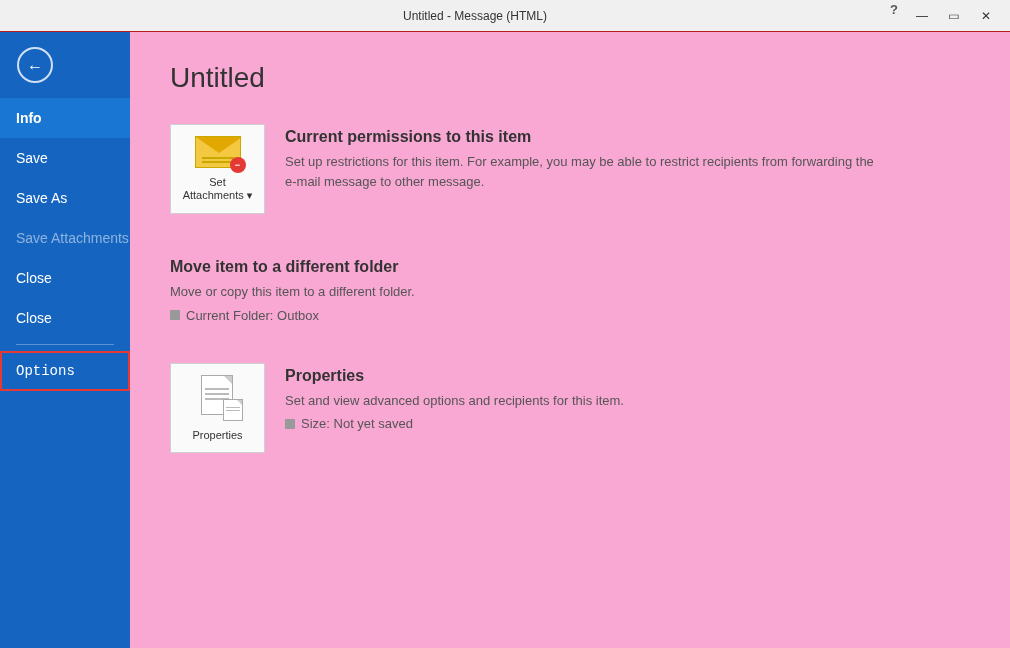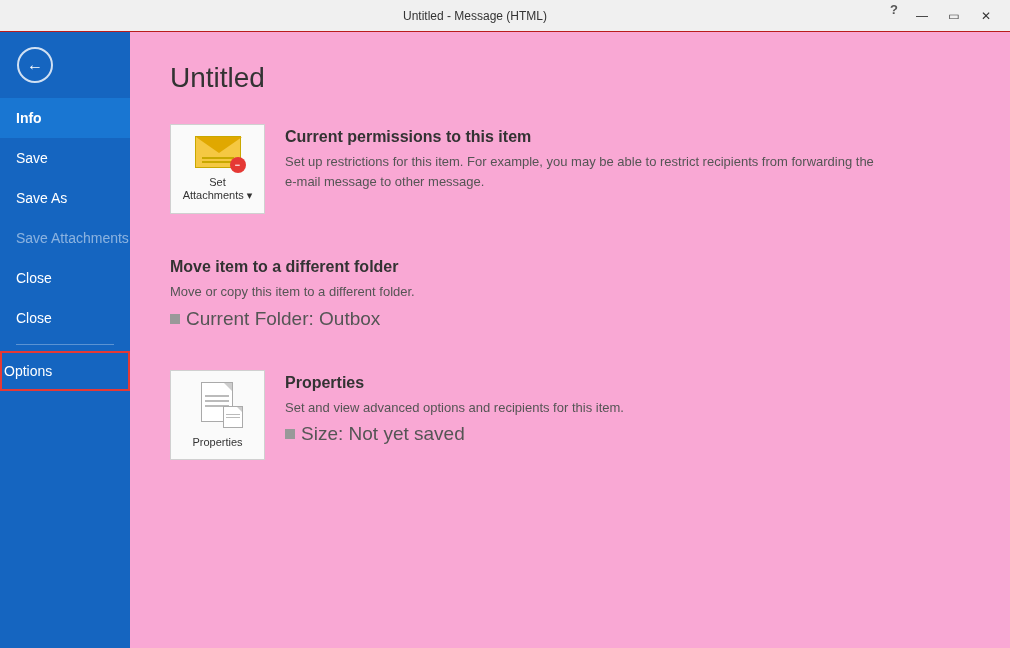--- a/index.html
+++ b/index.html
@@ -98,22 +98,23 @@
     .sidebar-item.active {
       background: #1976d2;
       font-weight: 600;
     }
     .sidebar-item.selected-outlined {
       background: transparent;
       border: 2px solid #e53935;
       color: white;
       font-size: 14px;
       cursor: pointer;
-      padding: 10px 2px;
+      padding: 10px 14px;
       margin: 0;
+      font-family: Liberation Mono, monospace;
     }
     .sidebar-item.disabled {
       color: rgba(255,255,255,0.5);
       cursor: default;
     }
     .sidebar-divider {
       height: 1px;
       background: rgba(255,255,255,0.3);
       margin: 6px 16px;
     }
@@ -166,21 +167,21 @@
     .card-desc {
       font-size: 13px;
       color: #555;
       line-height: 1.5;
       max-width: 600px;
     }
     .card-meta {
       display: flex;
       align-items: center;
       margin-top: 6px;
-      font-size: 19px;
+      font-size: 13px;
       color: #555;
     }
     .card-meta-icon {
       width: 10px;
       height: 10px;
       background: #999;
       margin-right: 6px;
       flex-shrink: 0;
     }
     .icon-label {

